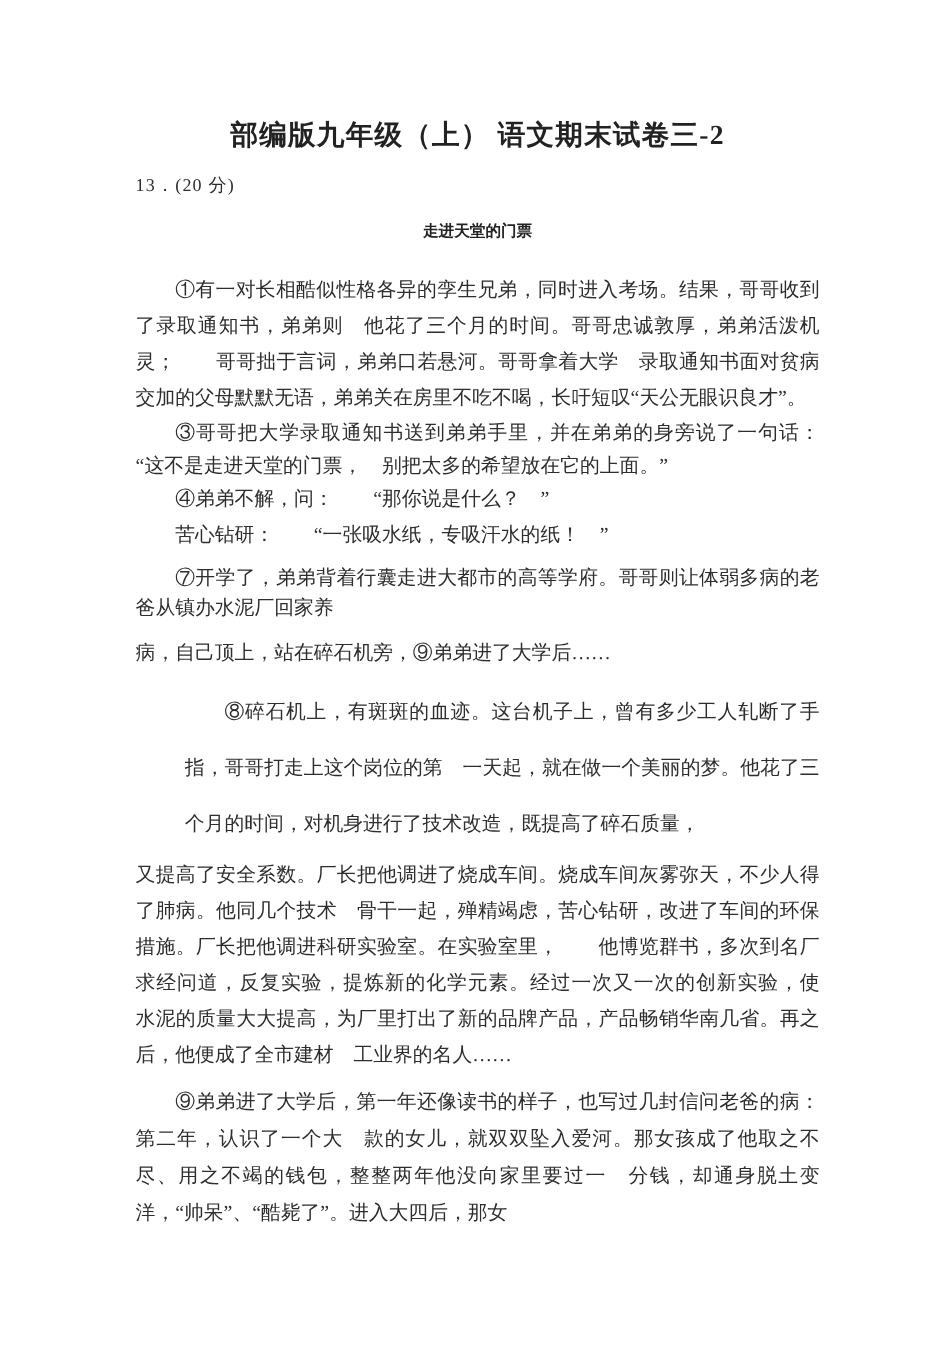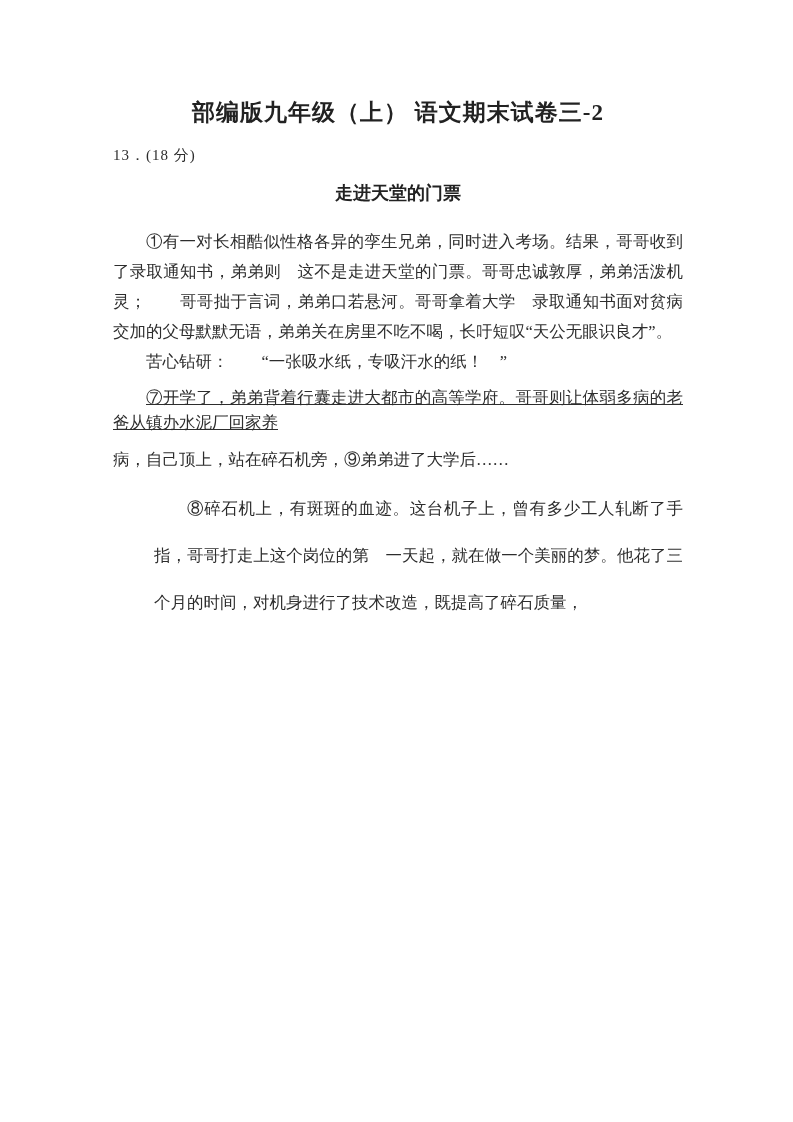--- a/index.html
+++ b/index.html
@@ -29,63 +29,67 @@
     color: #222222;
   }
   .question-label {
     margin-top: 16px;
     font-size: 15px;
     line-height: 20px;
     letter-spacing: 1px;
   }
   .article-title {
     margin: 16px 0 22px 0;
-    font-size: 18px;
+    font-size: 13px;
     line-height: 24px;
     font-weight: 700;
     text-align: center;
     color: #222222;
   }
   .para {
     margin: 0;
     font-size: 16.5px;
     line-height: 30px;
     text-align: justify;
     word-break: break-all;
   }
   .indent { text-indent: 2em; }
   .lh27   { line-height: 27px; }
-  .lh25   { line-height: 25px; text-decoration: underline; }
+  .lh25   { line-height: 25px; }
   .lh31   { line-height: 31px; }
   .loose  { line-height: 47px; margin-left: 41px; }
   .mt4    { margin-top: 4px; }
   .mt6    { margin-top: 6px; }
   .mt8    { margin-top: 8px; }
   .mt10   { margin-top: 10px; }
 </style>
 </head>
 <body>
 
 <div class="page">
 
   <h1 class="doc-title">部编版九年级（上） 语文期末试卷三-2</h1>
 
-  <div class="question-label">13．(18 分)</div>
+  <div class="question-label">13．(20 分)</div>
 
   <h2 class="article-title">走进天堂的门票</h2>
 
-  <p class="para indent">①有一对长相酷似性格各异的孪生兄弟，同时进入考场。结果，哥哥收到了录取通知书，弟弟则　这不是走进天堂的门票。哥哥忠诚敦厚，弟弟活泼机灵；　　哥哥拙于言词，弟弟口若悬河。哥哥拿着大学　录取通知书面对贫病交加的父母默默无语，弟弟关在房里不吃不喝，长吁短叹“天公无眼识良才”。</p>
+  <p class="para indent">①有一对长相酷似性格各异的孪生兄弟，同时进入考场。结果，哥哥收到了录取通知书，弟弟则　他花了三个月的时间。哥哥忠诚敦厚，弟弟活泼机灵；　　哥哥拙于言词，弟弟口若悬河。哥哥拿着大学　录取通知书面对贫病交加的父母默默无语，弟弟关在房里不吃不喝，长吁短叹“天公无眼识良才”。</p>
 
 
+  <p class="para indent lh27">③哥哥把大学录取通知书送到弟弟手里，并在弟弟的身旁说了一句话：　　“这不是走进天堂的门票，　别把太多的希望放在它的上面。”</p>
 
+  <p class="para indent">④弟弟不解，问：　　“那你说是什么？　”</p>
 
   <p class="para indent">苦心钻研：　　“一张吸水纸，专吸汗水的纸！　”</p>
 
 
   <p class="para indent lh25 mt8">⑦开学了，弟弟背着行囊走进大都市的高等学府。哥哥则让体弱多病的老爸从镇办水泥厂回家养</p>
 
   <p class="para mt10">病，自己顶上，站在碎石机旁，⑨弟弟进了大学后……</p>
 
   <p class="para indent loose mt10">⑧碎石机上，有斑斑的血迹。这台机子上，曾有多少工人轧断了手指，哥哥打走上这个岗位的第　一天起，就在做一个美丽的梦。他花了三个月的时间，对机身进行了技术改造，既提高了碎石质量，</p>
 
+  <p class="para mt4">又提高了安全系数。厂长把他调进了烧成车间。烧成车间灰雾弥天，不少人得了肺病。他同几个技术　骨干一起，殚精竭虑，苦心钻研，改进了车间的环保措施。厂长把他调进科研实验室。在实验室里，　　他博览群书，多次到名厂求经问道，反复实验，提炼新的化学元素。经过一次又一次的创新实验，使　水泥的质量大大提高，为厂里打出了新的品牌产品，产品畅销华南几省。再之后，他便成了全市建材　工业界的名人……</p>
 
+  <p class="para indent lh31 mt8">⑨弟弟进了大学后，第一年还像读书的样子，也写过几封信问老爸的病：　　第二年，认识了一个大　款的女儿，就双双坠入爱河。那女孩成了他取之不尽、用之不竭的钱包，整整两年他没向家里要过一　分钱，却通身脱土变洋，“帅呆”、“酷毙了”。进入大四后，那女</p>
 
 </div>
 
 </body></html>

